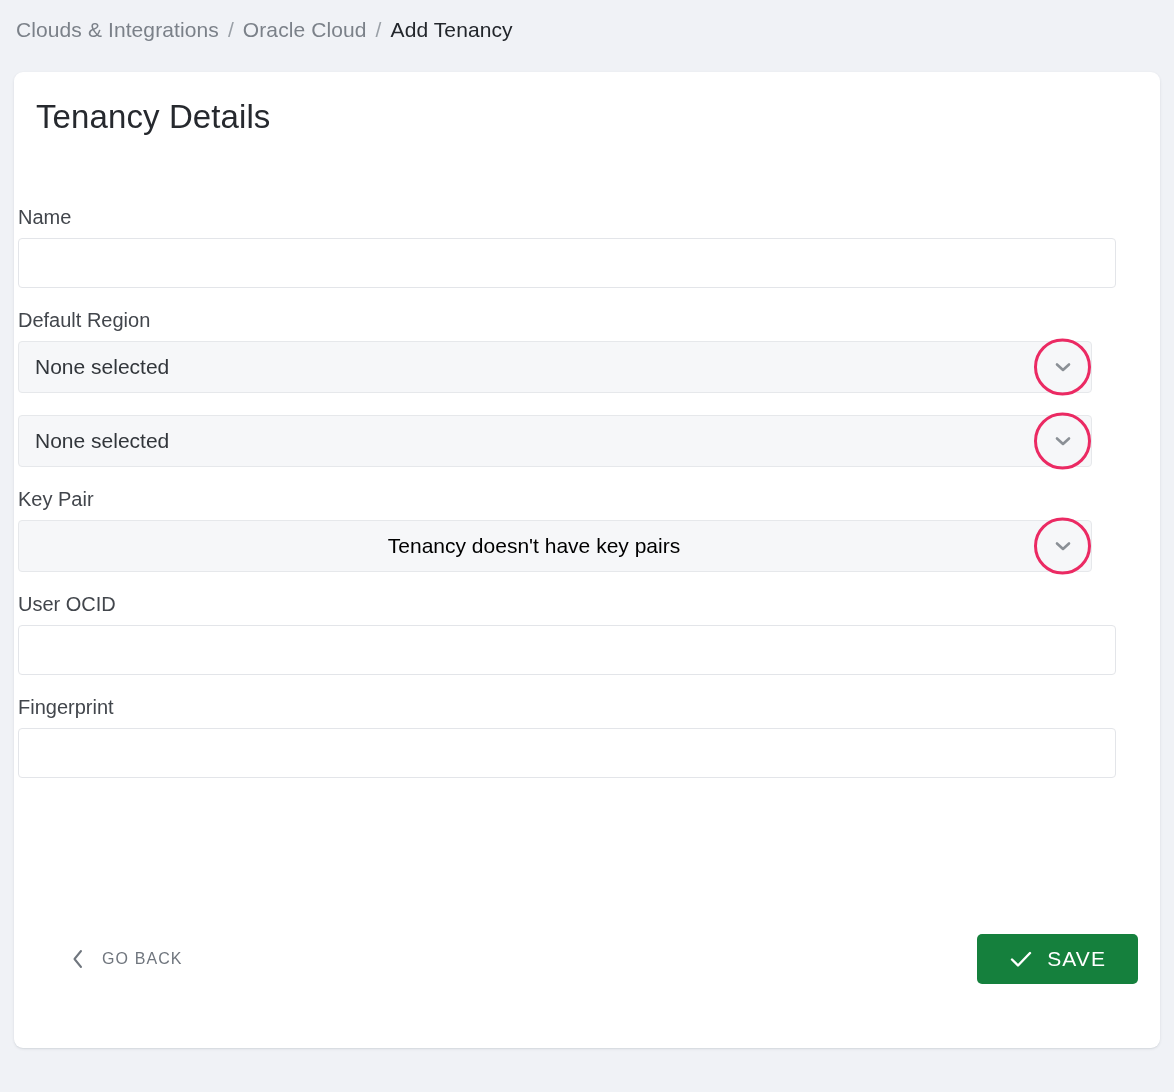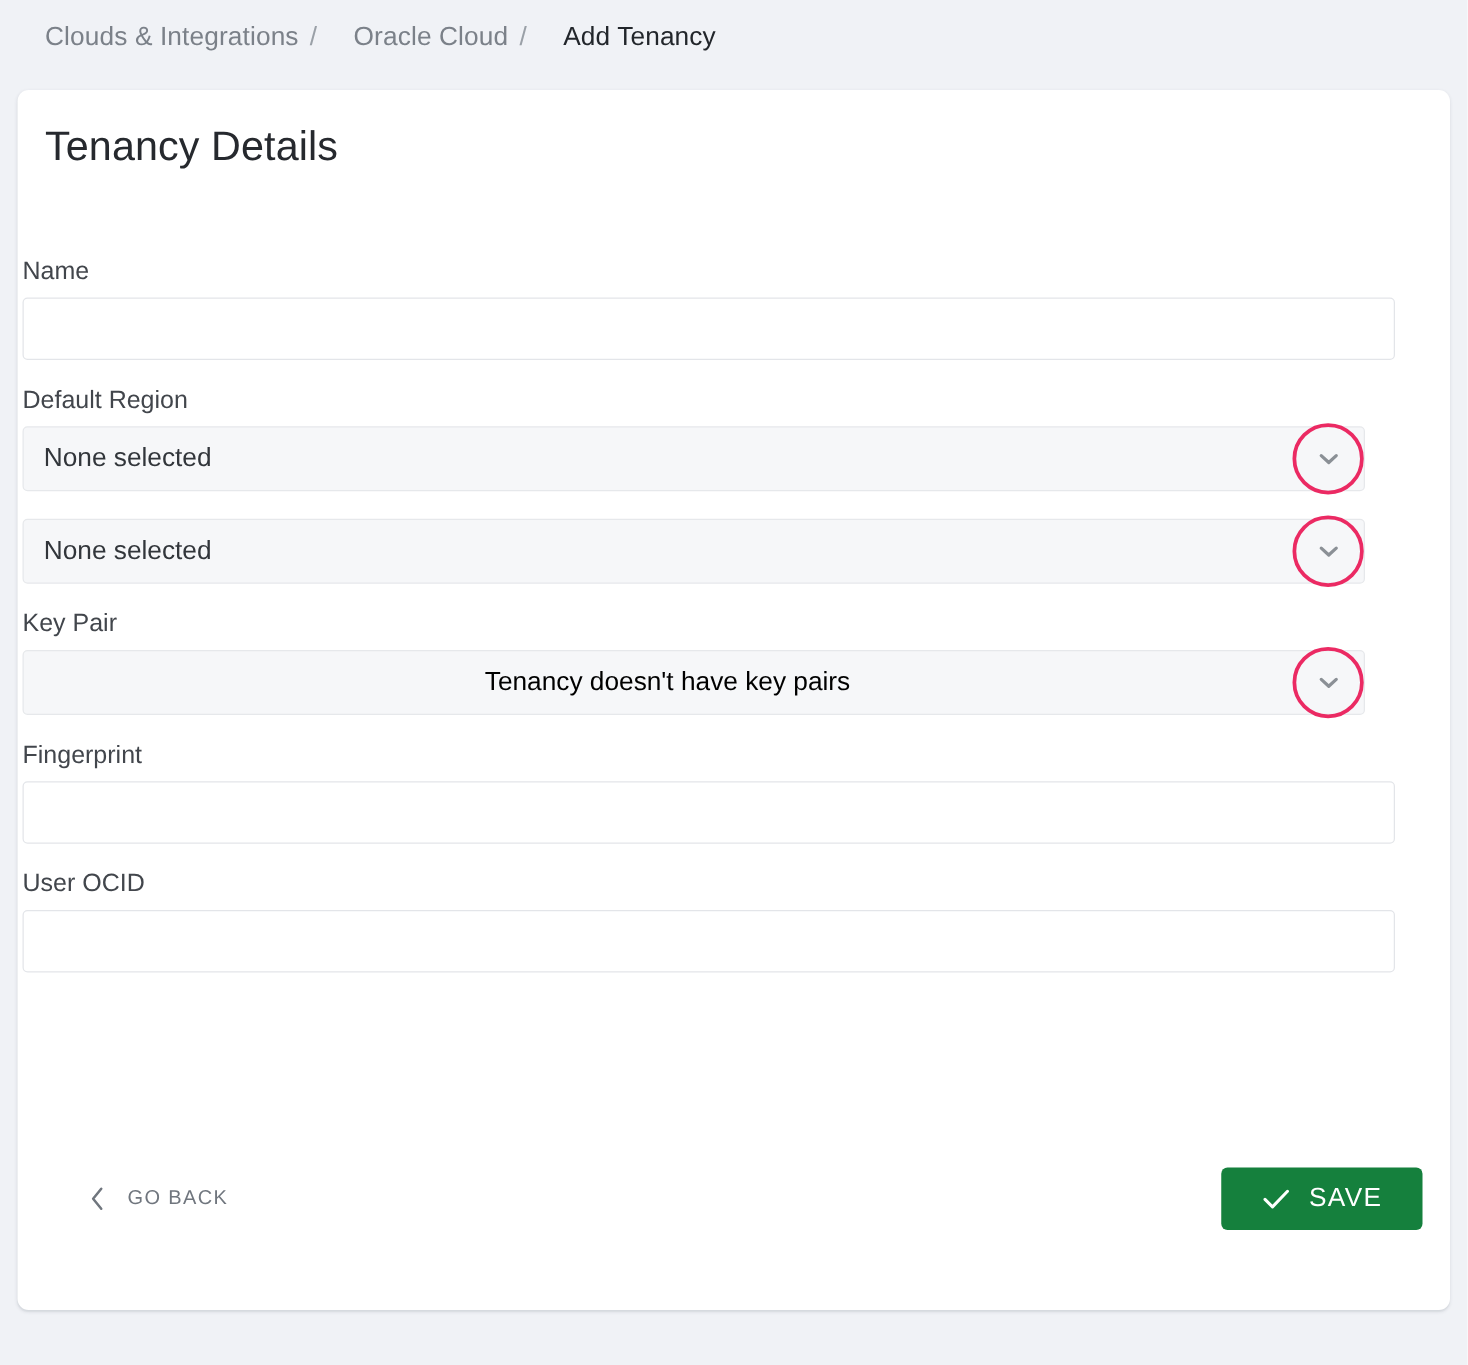--- a/index.html
+++ b/index.html
@@ -24,21 +24,20 @@
     height: 36px;
     display: flex;
     align-items: center;
     font-size: 21px;
     letter-spacing: 0.1px;
     white-space: nowrap;
   }
   .crumb {
     color: #7b8189;
     font-weight: 400;
-    margin-left: 20px;
   }
   .crumb.current {
     color: #22262b;
     font-weight: 500;
   }
   .crumb-sep {
     color: #9aa0a7;
     margin: 0 9px;
     font-weight: 400;
   }
@@ -253,26 +252,26 @@
         <span class="chevron">
           <svg width="24" height="24" viewBox="0 0 24 24" fill="none">
             <path d="M6 9.5 L12 15 L18 9.5" stroke="#8b9096" stroke-width="2.6" stroke-linecap="round" stroke-linejoin="round"></path>
           </svg>
         </span>
         <span class="ring"></span>
       </div>
     </div>
 
     <div class="field">
+      <div class="field-label">User OCID</div>
+      <input class="text-input" type="text" value="" style="">
+    </div>
+
+    <div class="field">
       <div class="field-label">Fingerprint</div>
-      <input class="text-input" type="text" value="" style="">
-    </div>
-
-    <div class="field">
-      <div class="field-label">User OCID</div>
       <input class="text-input" type="text" value="" style="">
     </div>
 
   </div>
 
   <div class="footer">
     <button class="go-back">
       <span class="back-chevron">
         <svg width="16" height="22" viewBox="0 0 16 22" fill="none">
           <path d="M11 3 L4.5 11 L11 19" stroke="#70767e" stroke-width="2" stroke-linecap="round" stroke-linejoin="round"></path>

